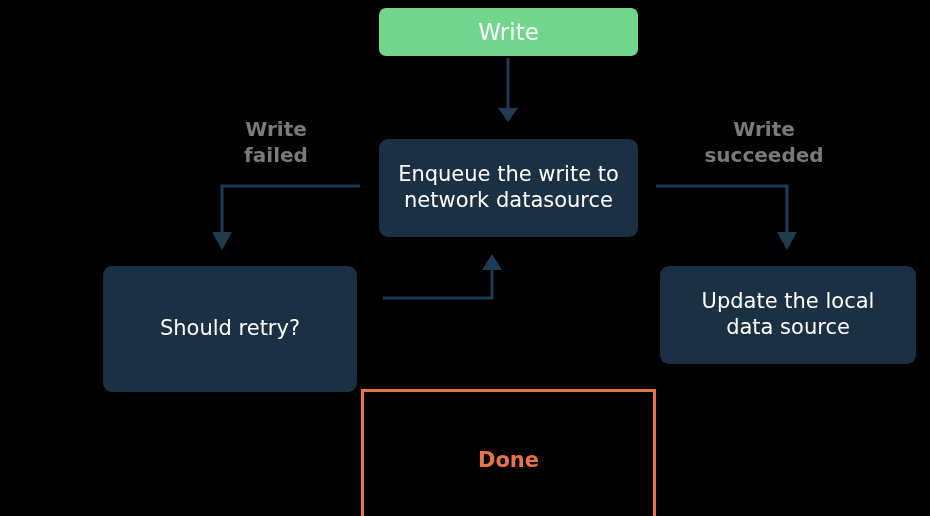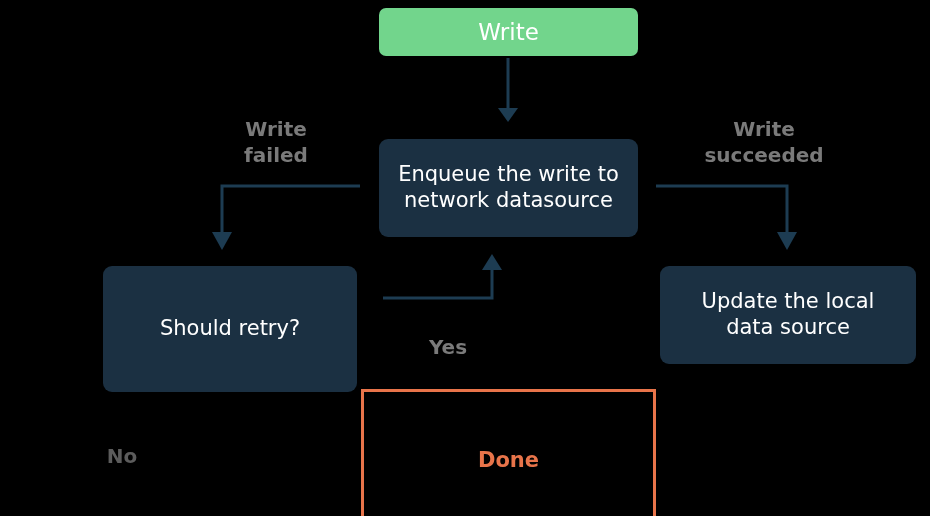--- a/index.html
+++ b/index.html
@@ -174,17 +174,15 @@
   <div class="node node-done">
     <span>Done</span>
   </div>
 
   <div class="edge-label label-write-failed">Write
 failed</div>
 
   <div class="edge-label label-write-succeeded">Write
 succeeded</div>
 
-  <div class="edge-label label-yes">Yes</div>
 
-  <div class="edge-label label-no">No</div>
 
 </div>
 
 </body></html>

